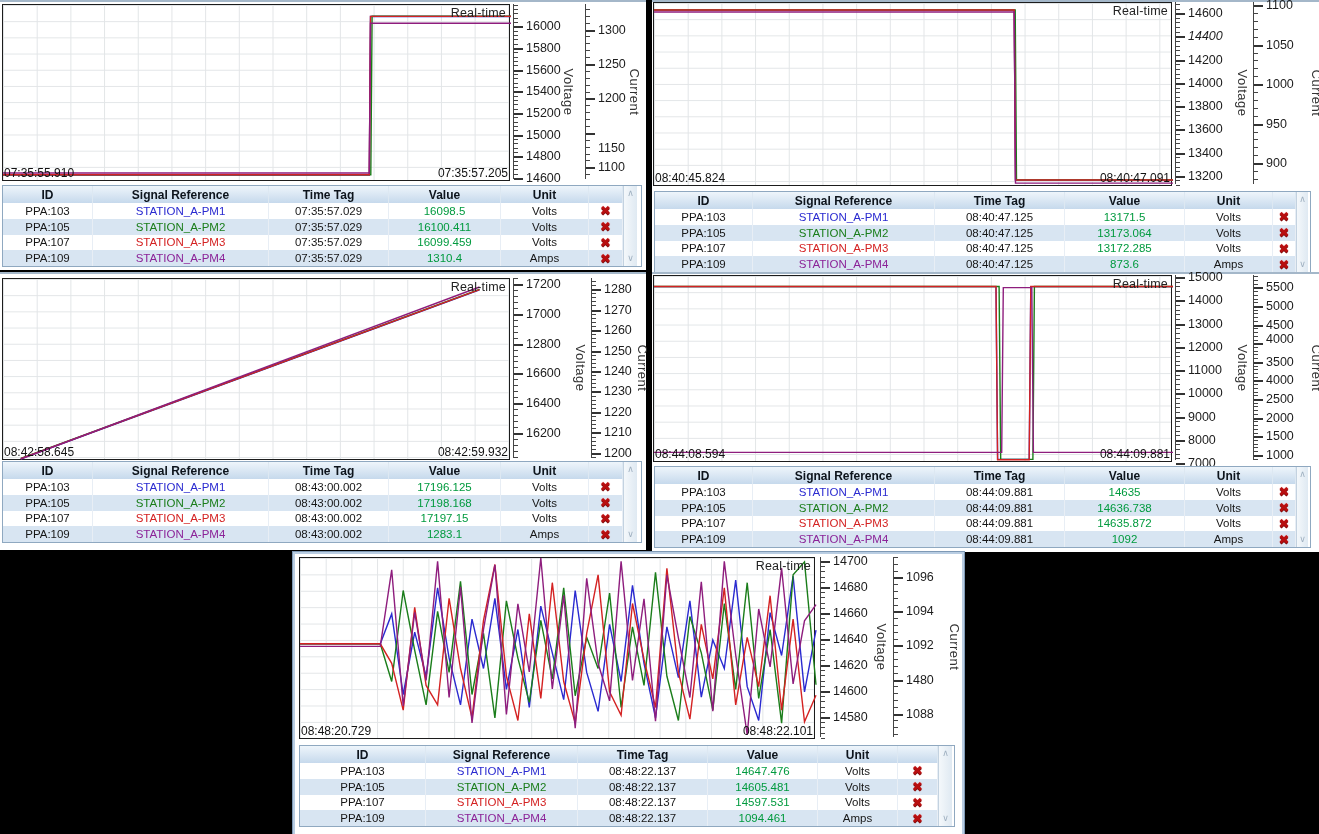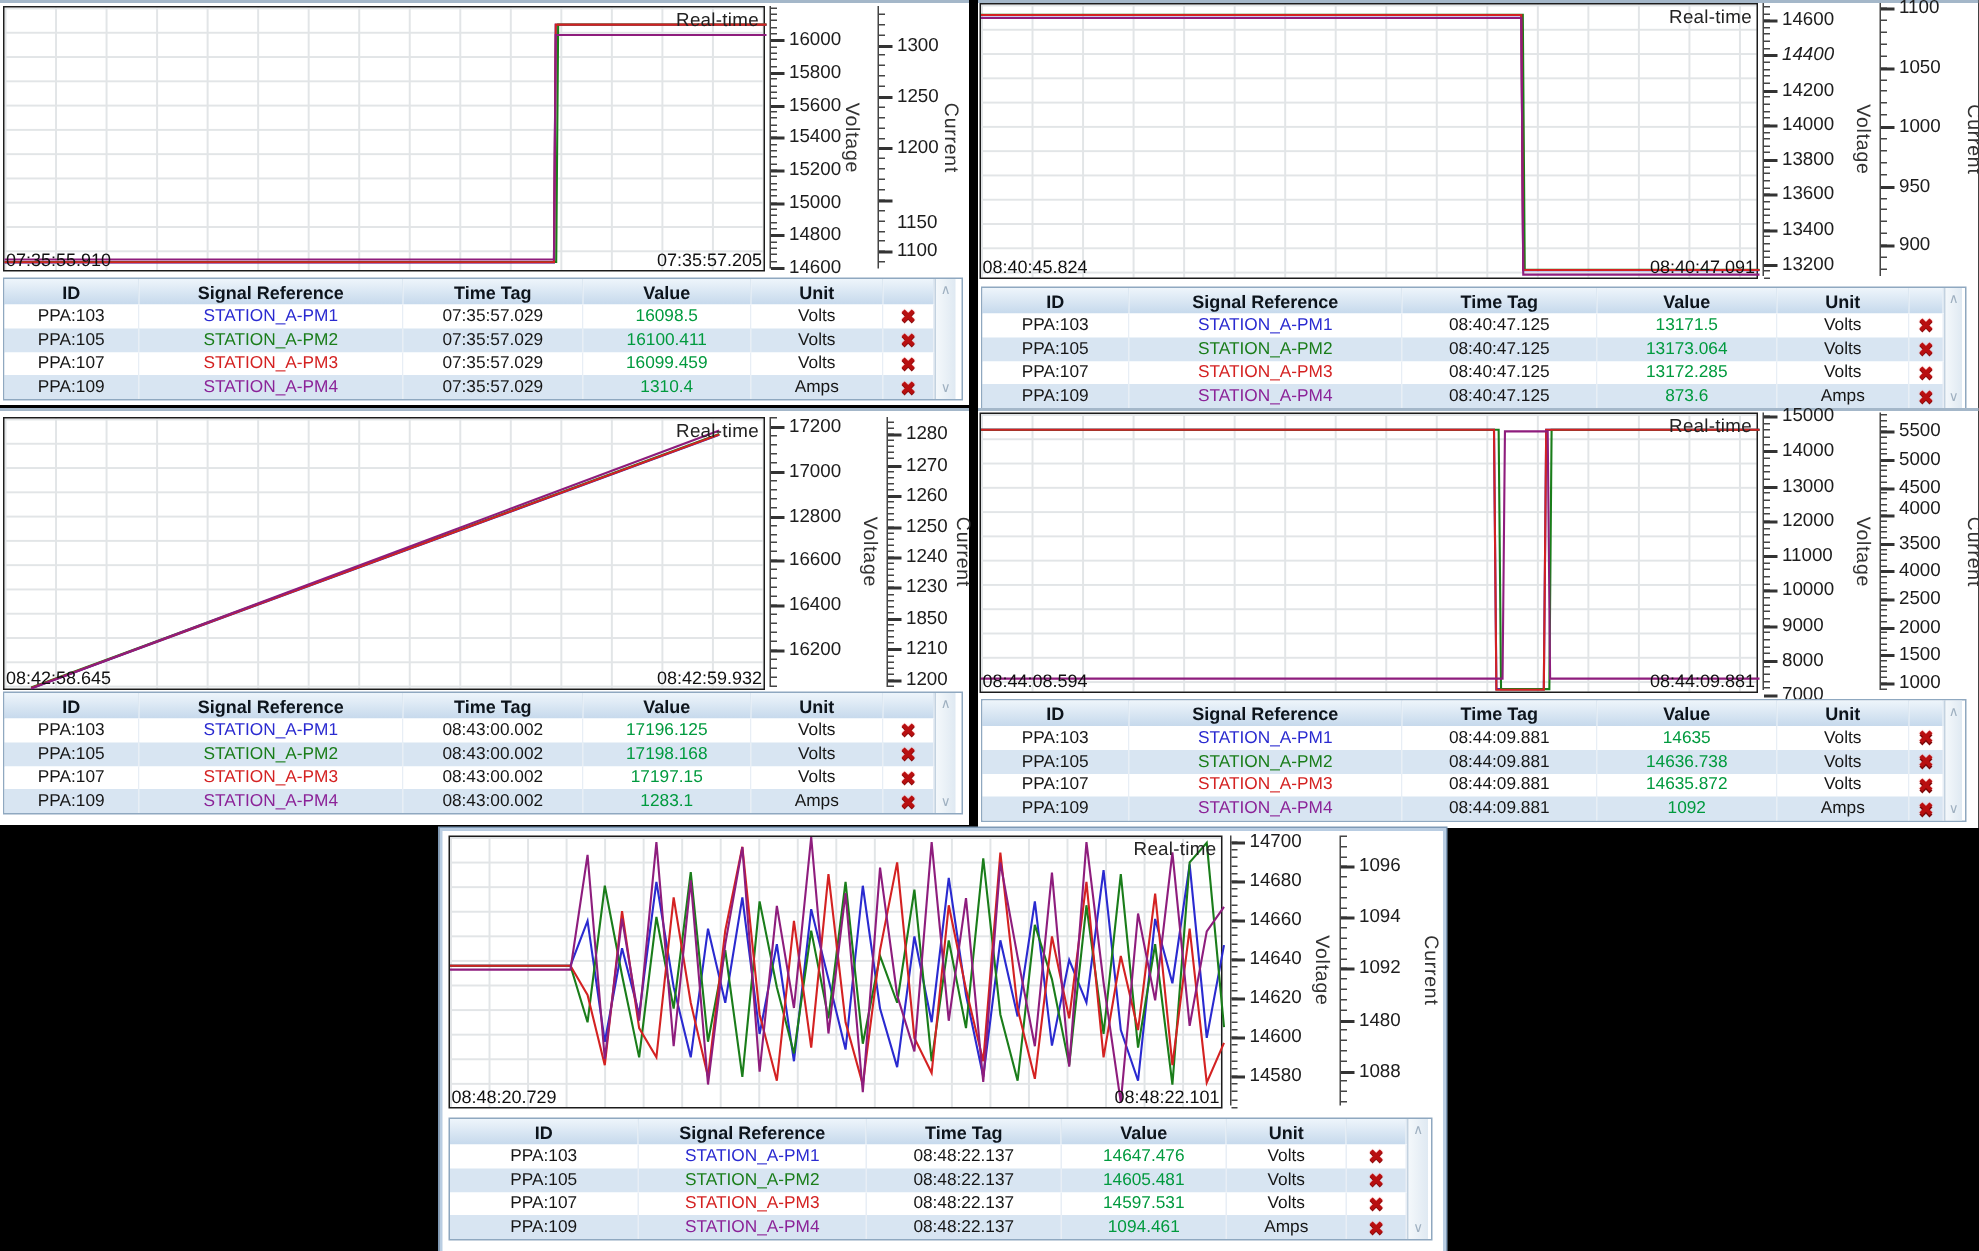--- a/index.html
+++ b/index.html
@@ -496,21 +496,21 @@
       <span class="ticklab" style="top: 31.5px;">1270</span>
       <div class="tick major" style="top: 52px;"></div>
       <span class="ticklab" style="top: 52px;">1260</span>
       <div class="tick major" style="top: 72.5px;"></div>
       <span class="ticklab" style="top: 72.5px;">1250</span>
       <div class="tick major" style="top: 92.9px;"></div>
       <span class="ticklab" style="top: 92.9px;">1240</span>
       <div class="tick major" style="top: 113.4px;"></div>
       <span class="ticklab" style="top: 113.4px;">1230</span>
       <div class="tick major" style="top: 133.9px;"></div>
-      <span class="ticklab" style="top: 133.9px;">1850</span>
+      <span class="ticklab" style="top: 133.9px;">1220</span>
       <div class="tick major" style="top: 154.4px;"></div>
       <span class="ticklab" style="top: 154.4px;">1210</span>
       <div class="tick major" style="top: 174.8px;"></div>
       <span class="ticklab" style="top: 174.8px;">1200</span>
     </div>
   <div class="gtable">
       <div class="th">ID</div>
       <div class="th">Signal Reference</div>
       <div class="th">Time Tag</div>
       <div class="th">Value</div>

